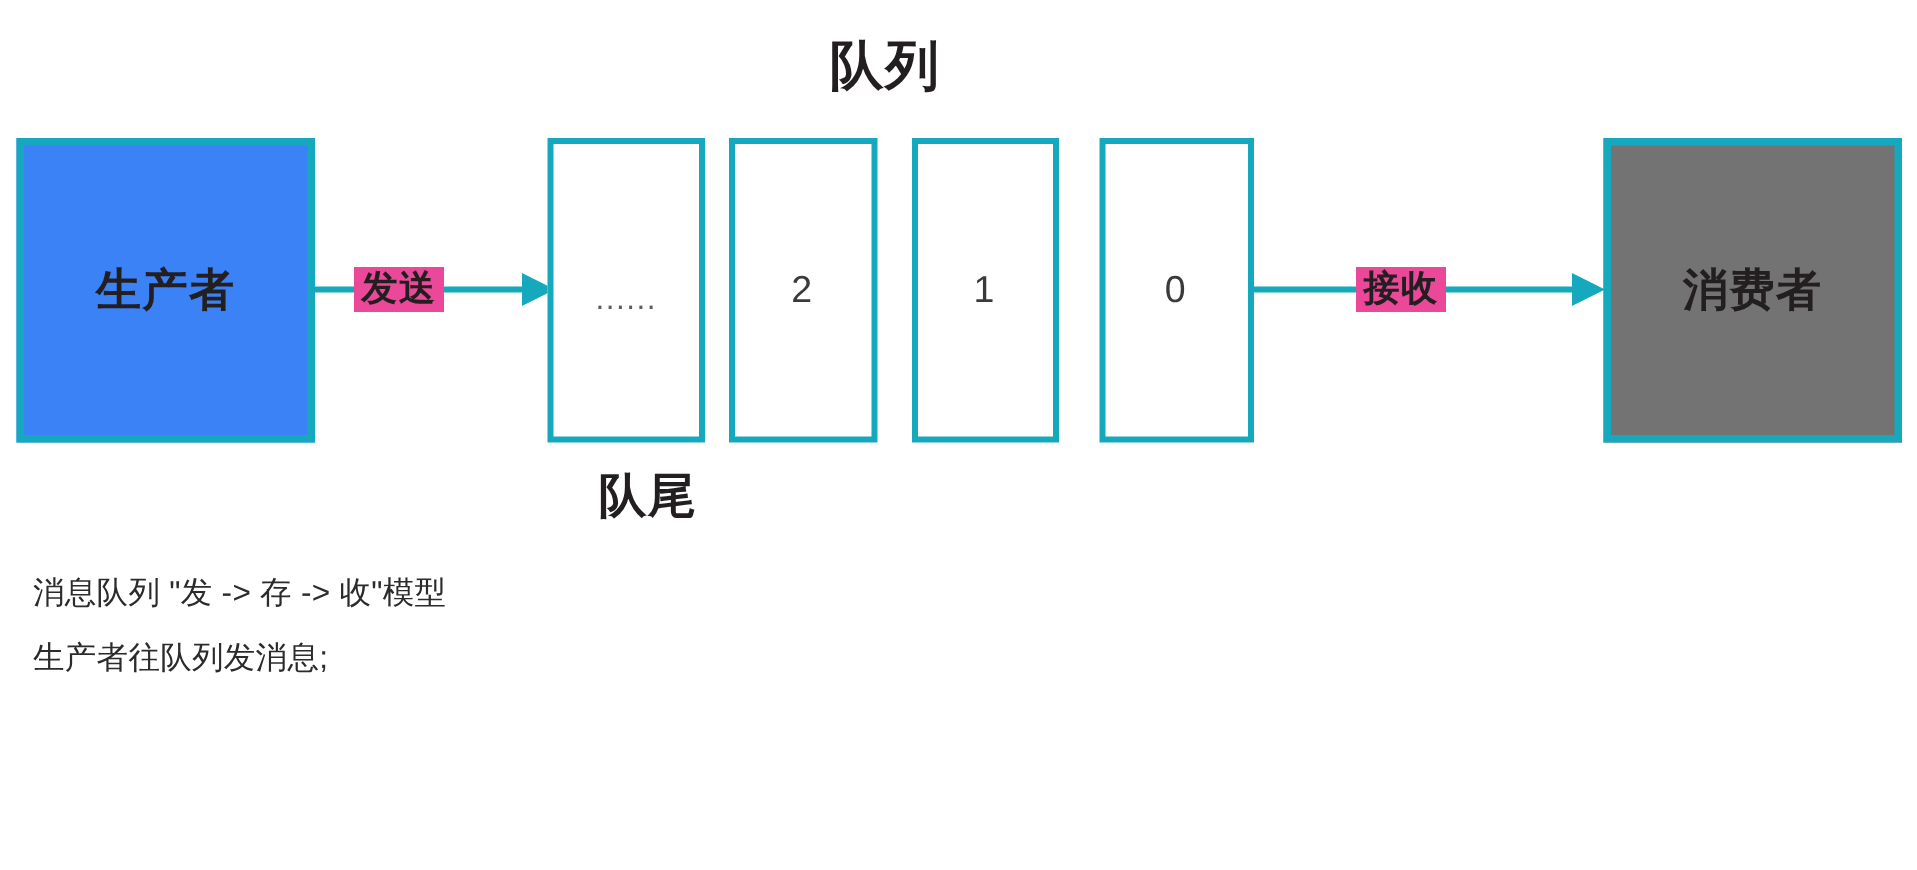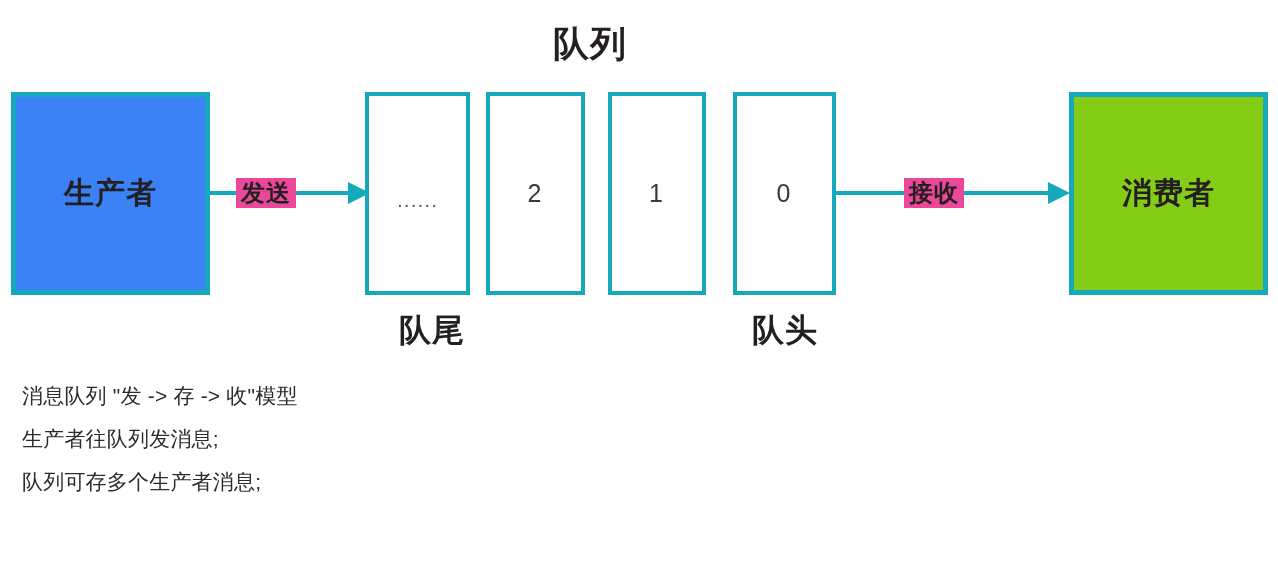--- a/index.html
+++ b/index.html
@@ -60,21 +60,21 @@
     top: 92px;
     width: 199px;
     height: 203px;
     background: #3b82f6;
   }
   #consumer-box {
     left: 1069px;
     top: 92px;
     width: 199px;
     height: 203px;
-    background: #84cc16;
+    background: #737373;
   }
 
   
   .queue-cell {
     position: absolute;
     box-sizing: border-box;
     top: 92px;
     height: 203px;
     border: 4px solid #16a9bd;
     background: #ffffff;
@@ -186,21 +186,19 @@
     <line x1="0" y1="15" x2="216" y2="15" stroke="#16a9bd" stroke-width="4"></line>
     <polygon points="212,4 234,15 212,26" fill="#16a9bd"></polygon>
   </svg>
   <div class="arrow-label" id="receive-label">接收</div>
 
   <div class="endpoint-box" id="consumer-box">
     <span class="endpoint-label">消费者</span>
   </div>
 
   <div class="anchor-label" id="tail-label">队尾</div>
-  <div class="anchor-label" id="head-label">队头</div>
 
   <div class="notes">
     <div class="note-line">消息队列 "发 -&gt; 存 -&gt; 收"模型</div>
     <div class="note-line">生产者往队列发消息;</div>
-    <div class="note-line">队列可存多个生产者消息;</div>
   </div>
 
 </div>
 
 </body></html>

